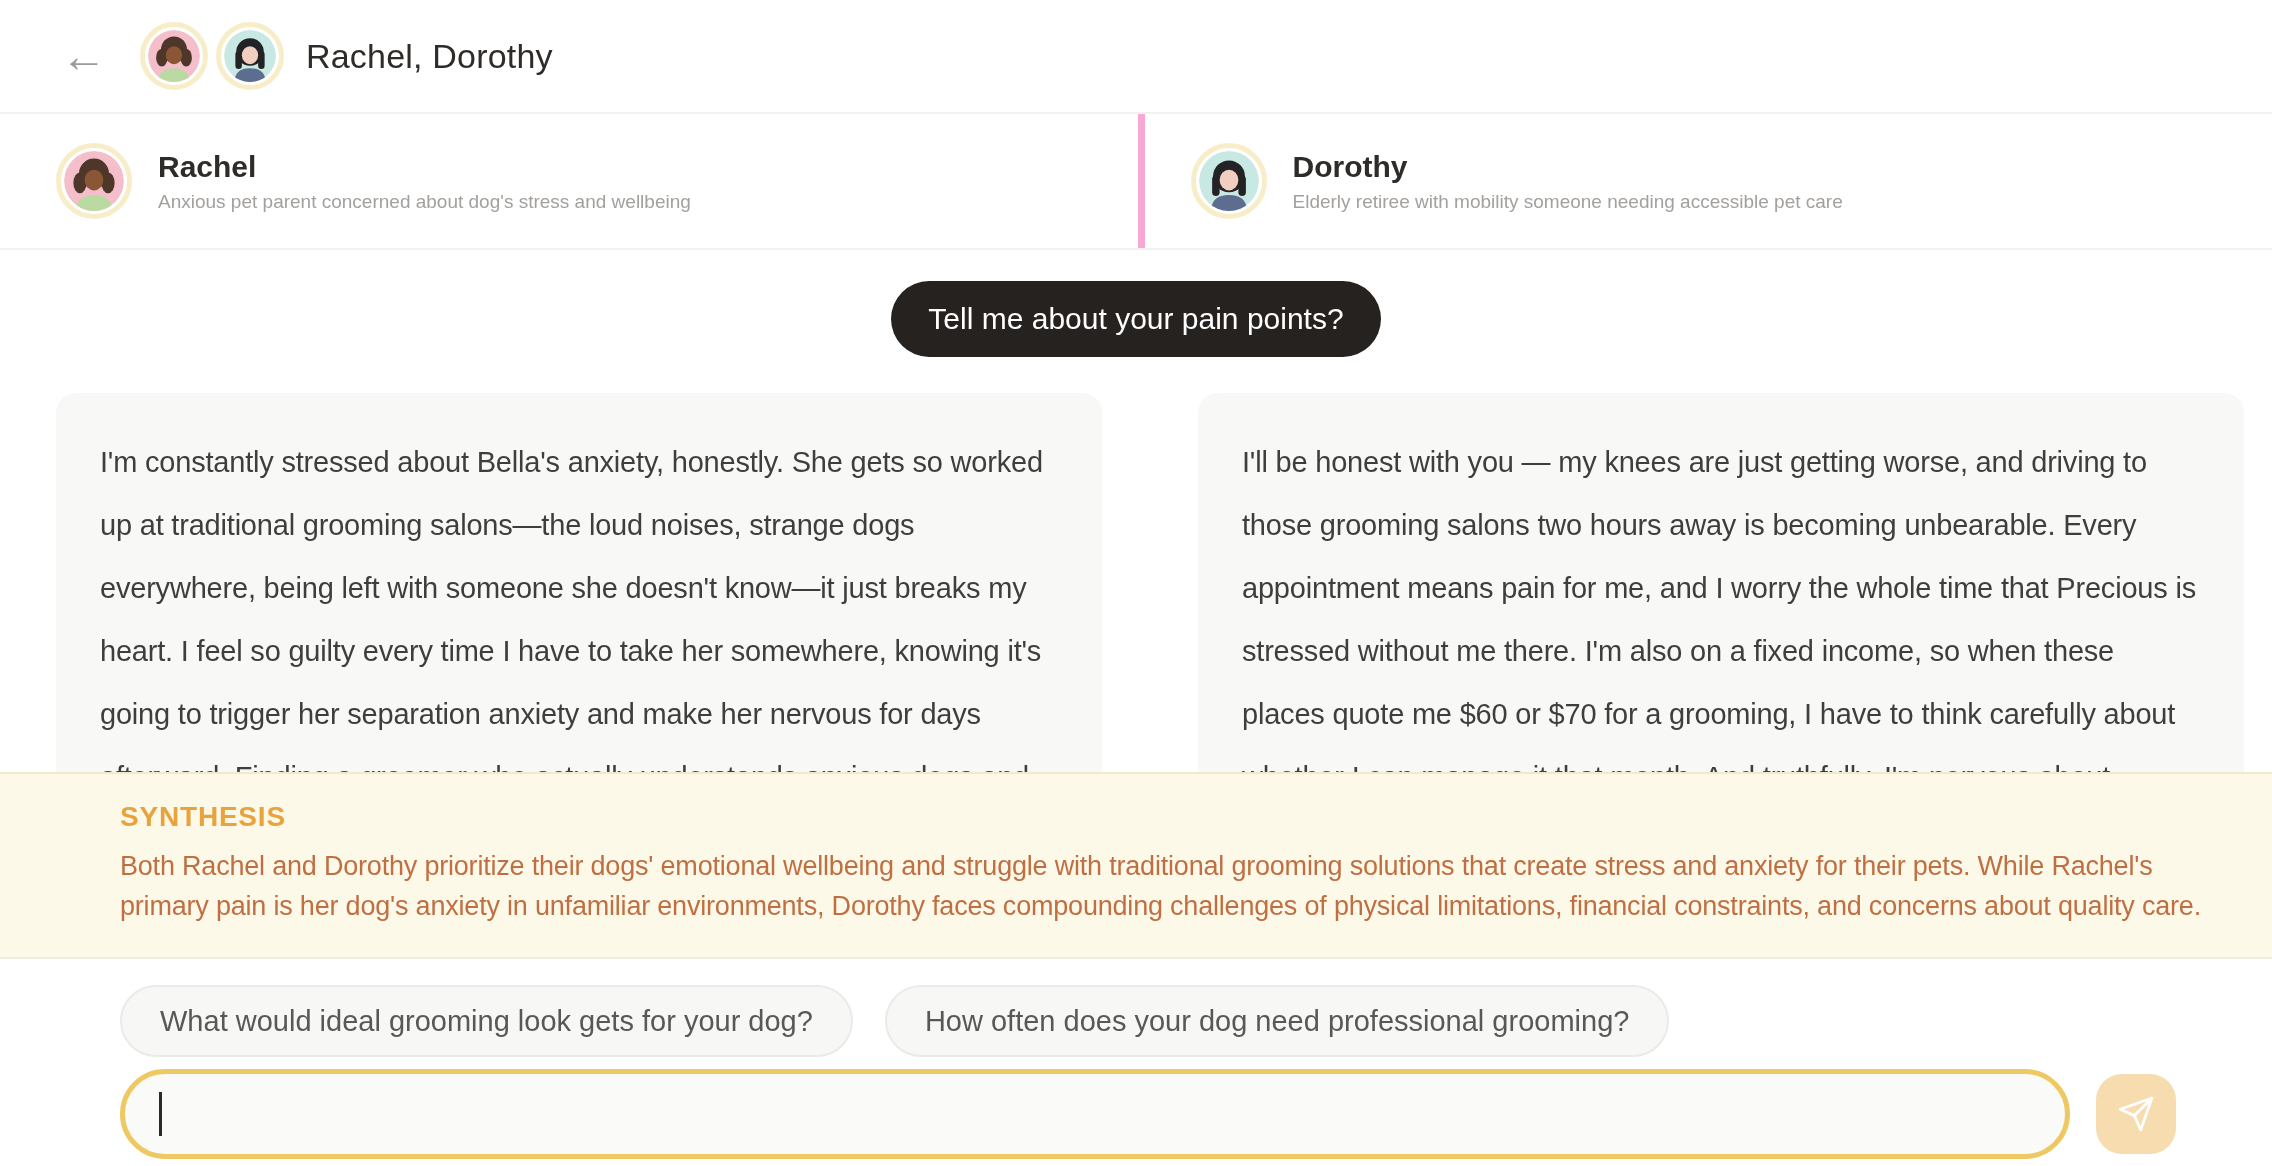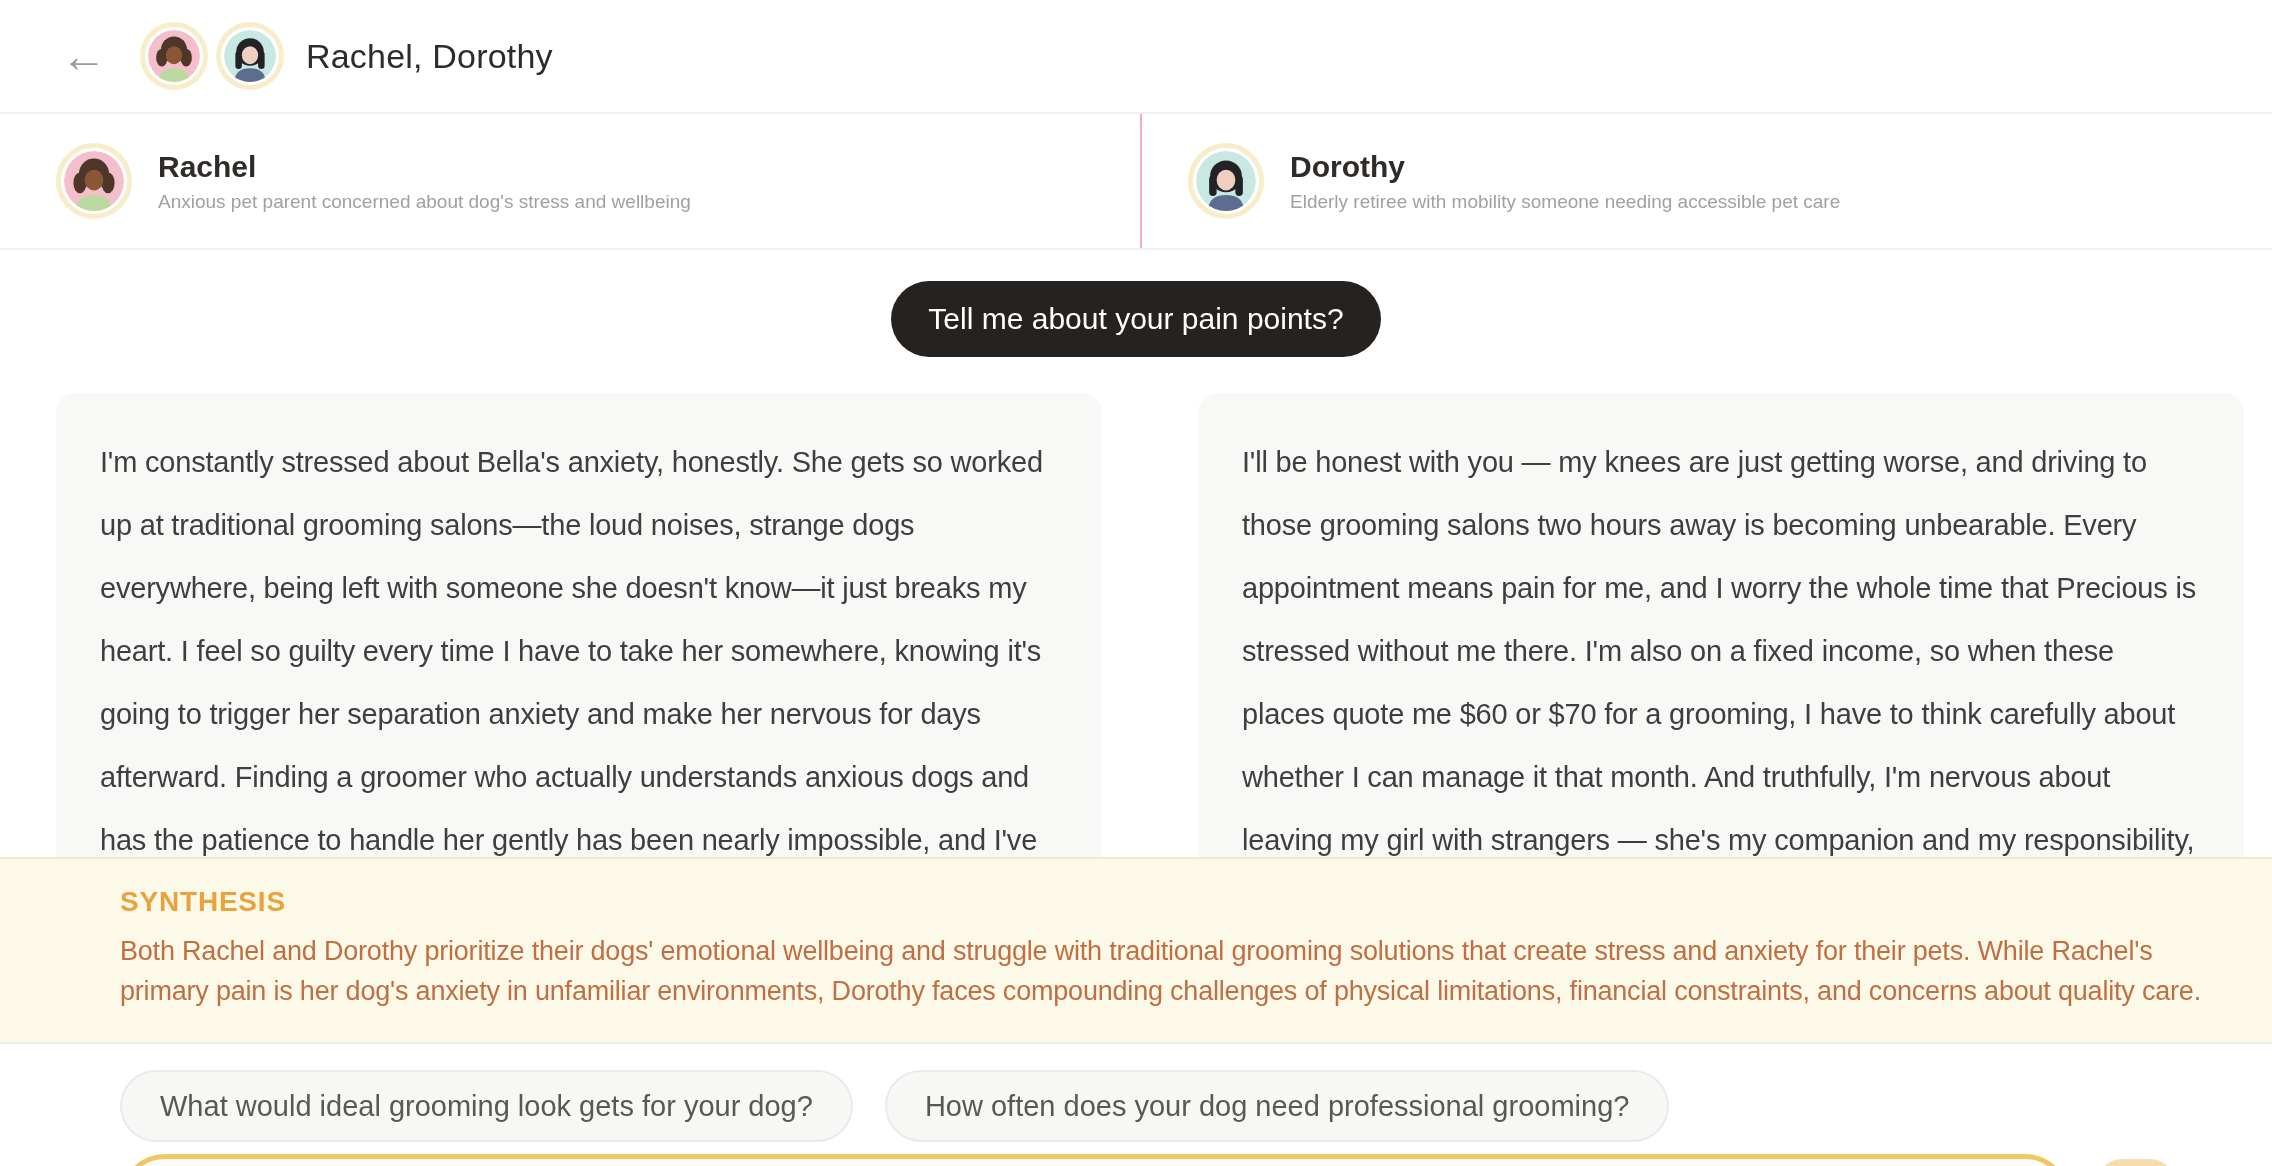--- a/index.html
+++ b/index.html
@@ -47,27 +47,27 @@
     height: 136px;
     border-bottom: 2px solid #f1f1ef;
     background: #fff;
   }
   .persona-cell {
     flex: 1;
     display: flex; align-items: center;
     gap: 26px;
     padding-left: 56px;
   }
-  .persona-cell + .persona-cell { border-left: 2px solid #f9a8d4; padding-left: 46px; }
+  .persona-cell + .persona-cell { border-left: 7px solid #f9a8d4; padding-left: 46px; }
   .persona-name { font-size: 30px; font-weight: 700; color: #2e2b29; margin-bottom: 7px; }
   .persona-desc { font-size: 19px; color: #a3a09d; }
 
   
   .chat-clip {
-    height: 607px;
+    height: 522px;
     overflow: hidden;
     position: relative;
     background: #fff;
   }
   .question-row { display: flex; justify-content: center; margin-top: 31px; }
   .question-bubble {
     background: #262220;
     color: #ffffff;
     font-size: 30px;
     padding: 21px 37px;

